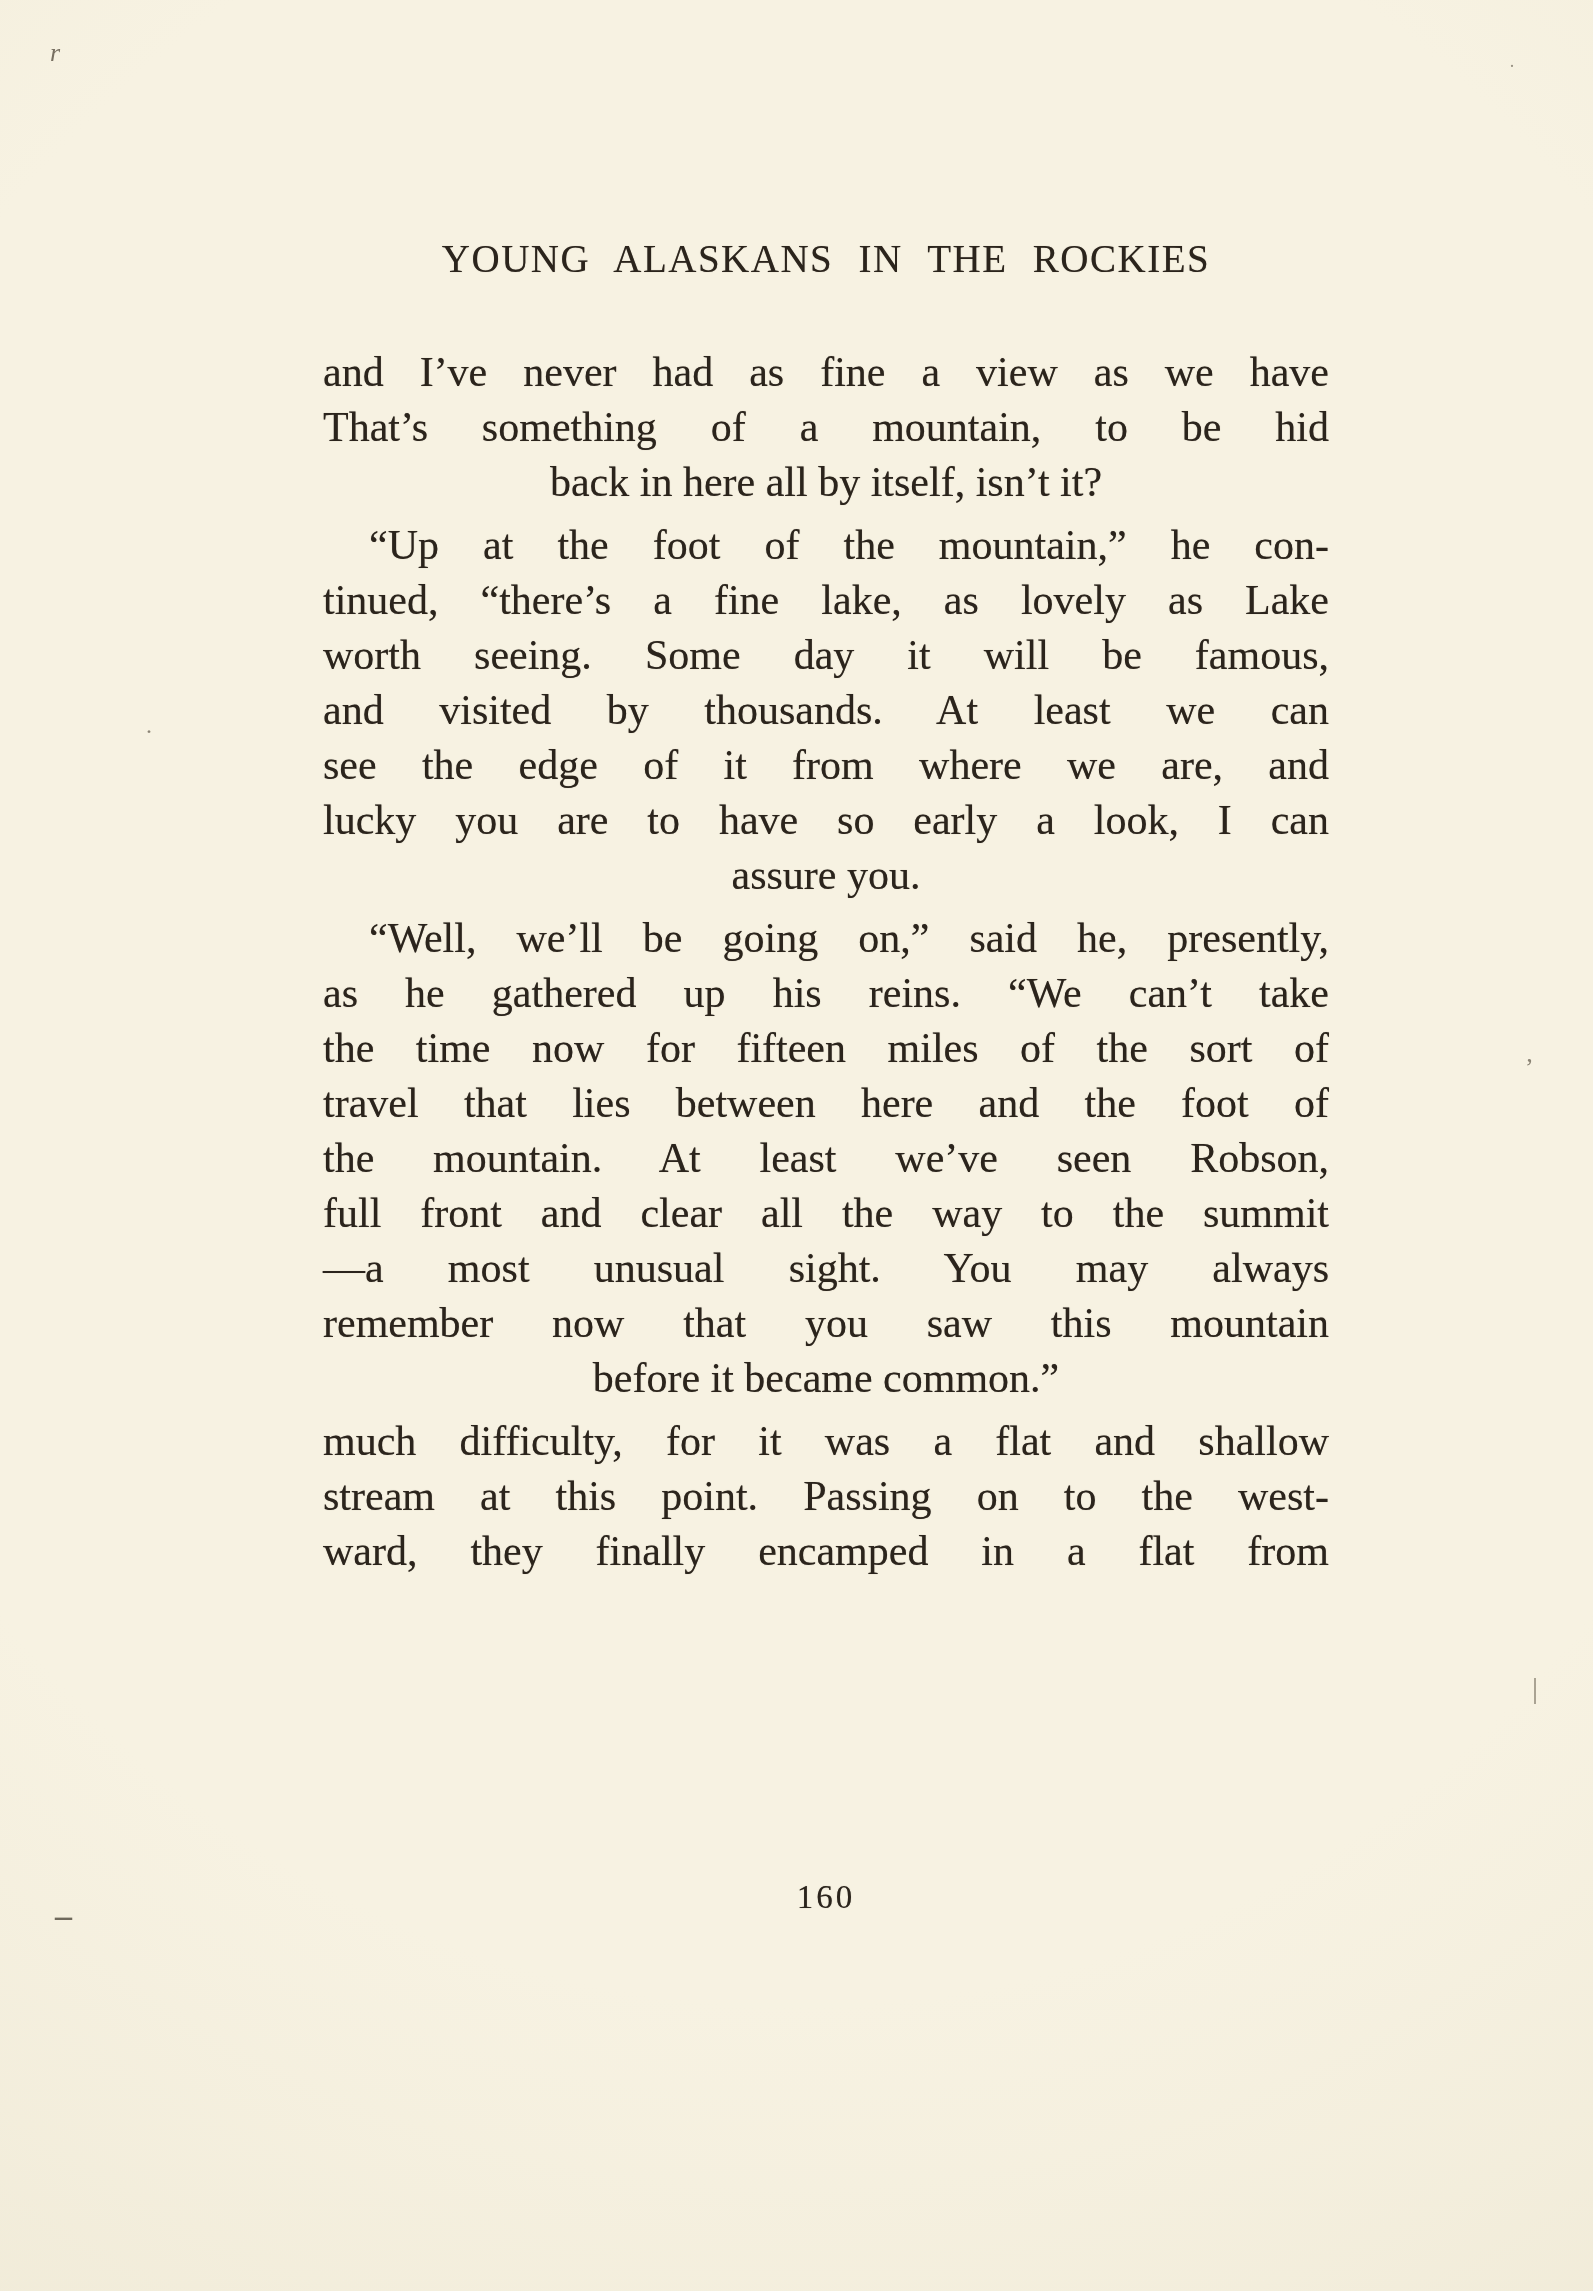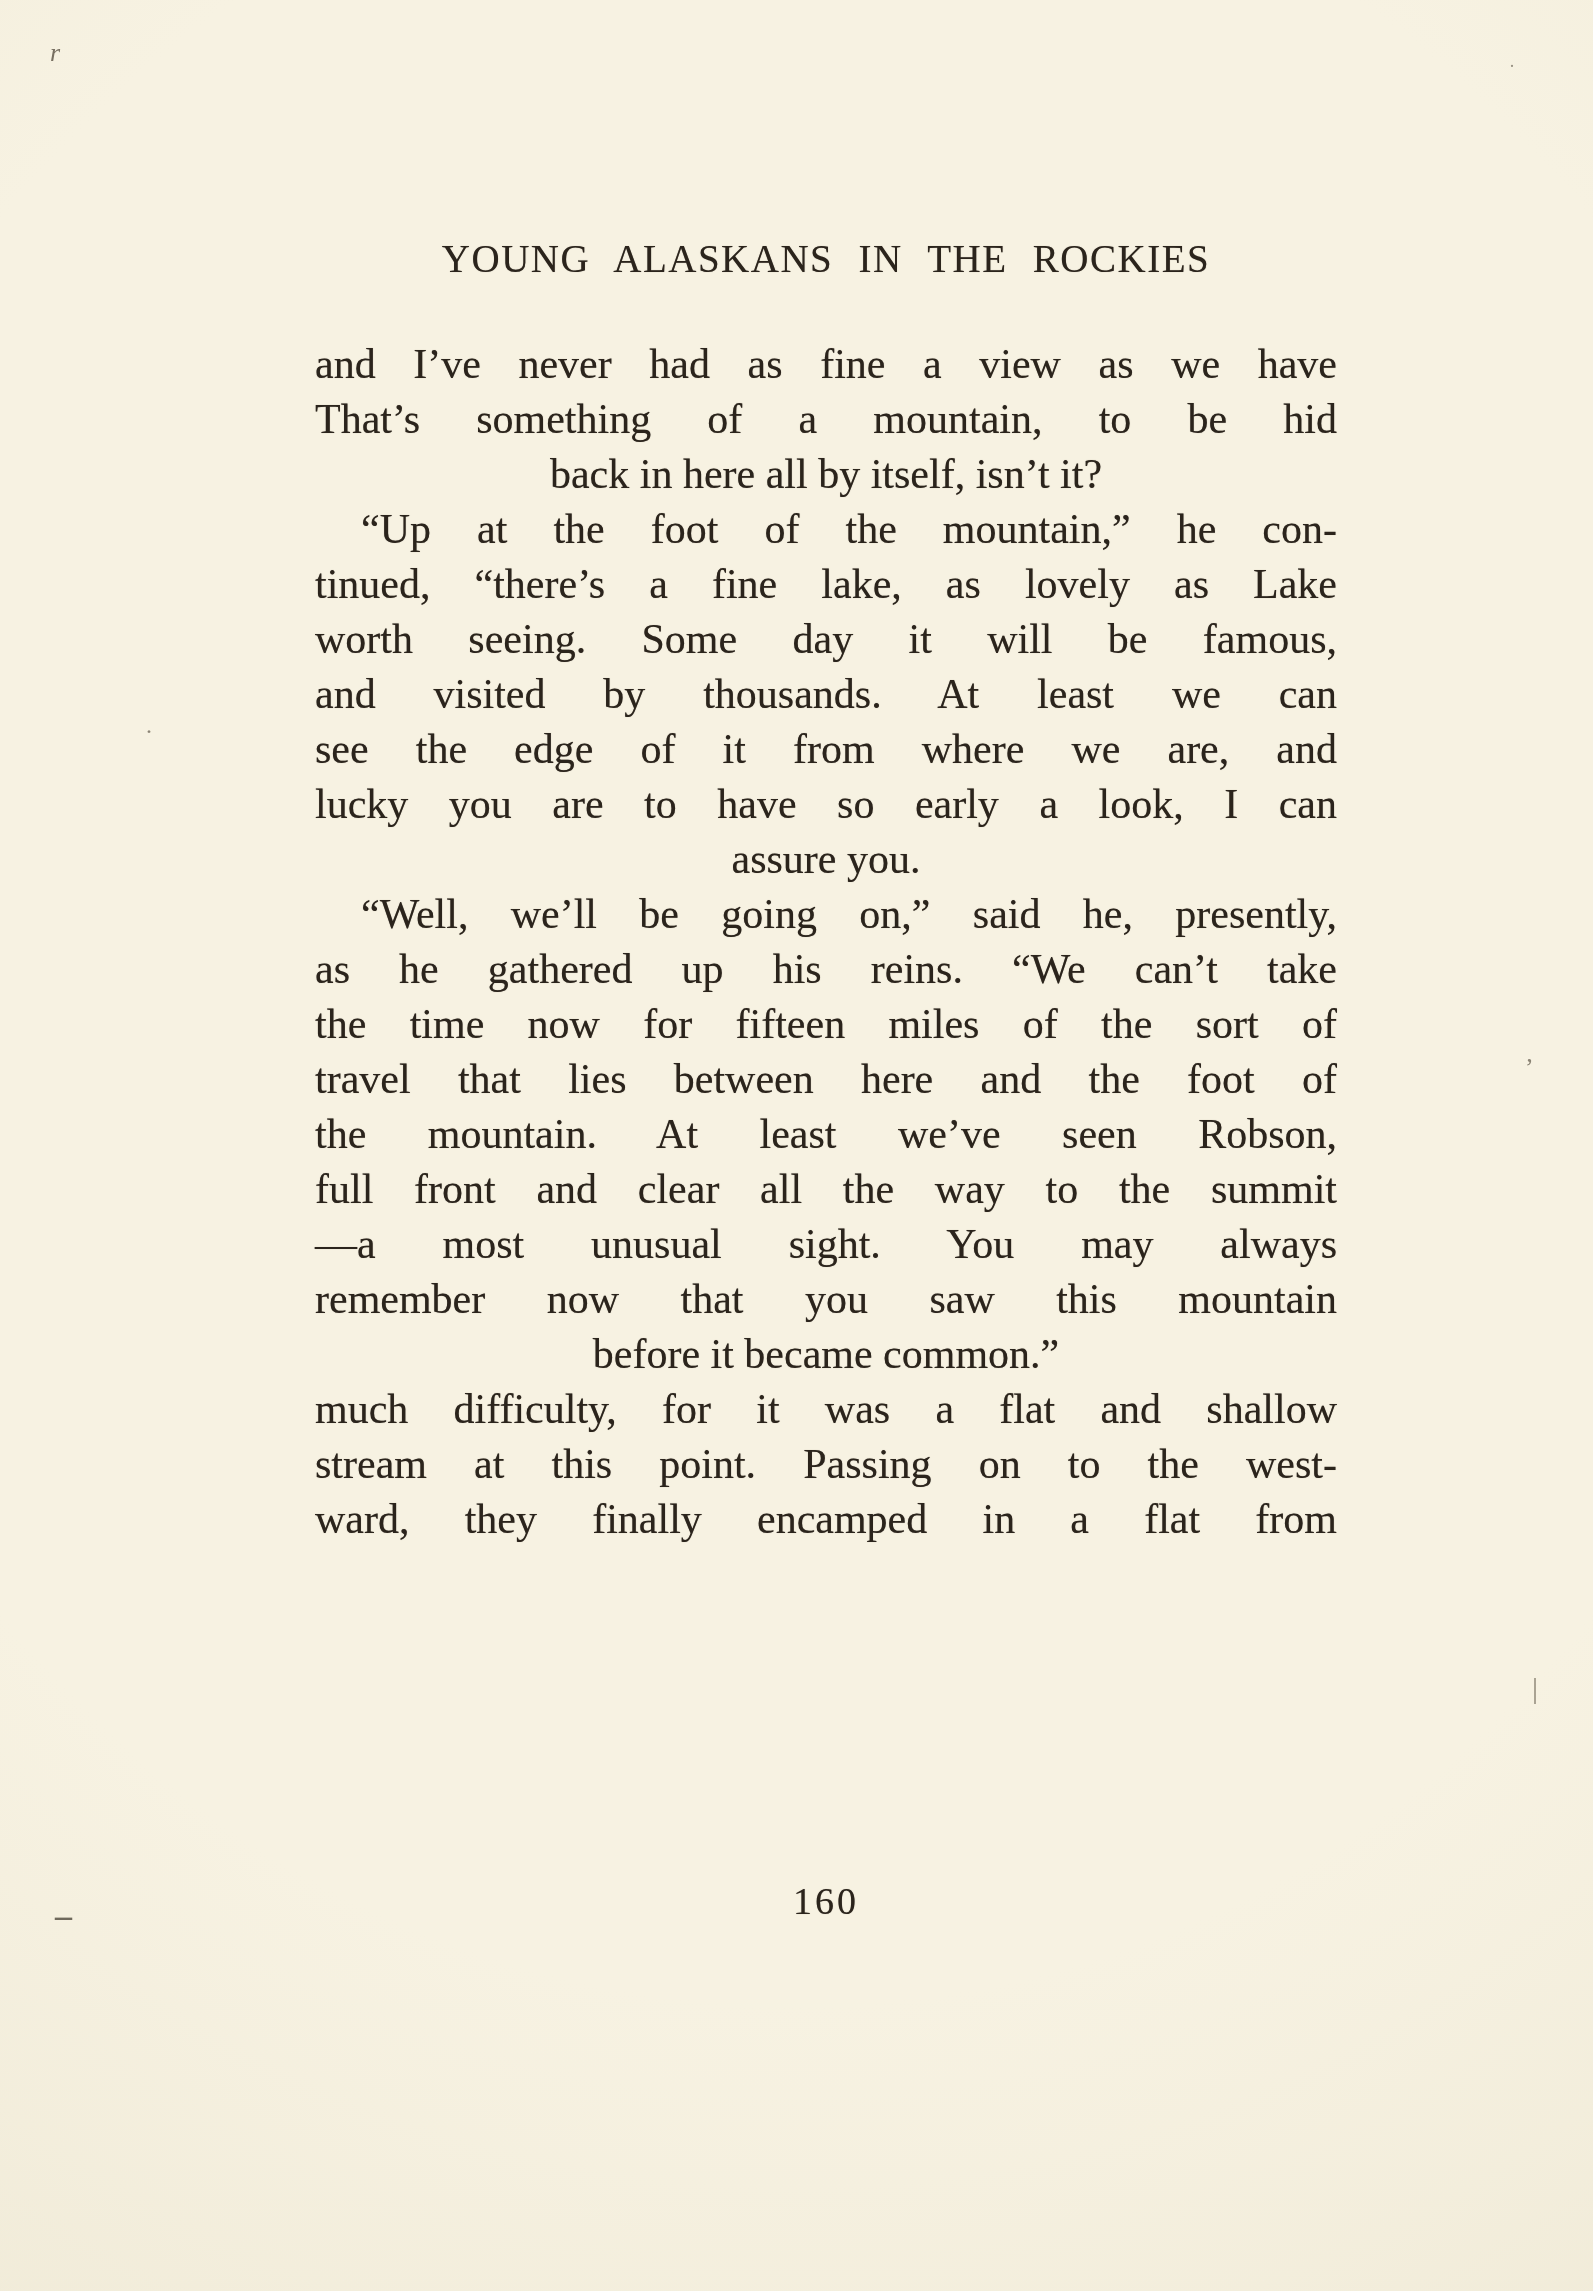--- a/index.html
+++ b/index.html
@@ -18,27 +18,27 @@
   .page{position:absolute;inset:0;}
   .running-head{
     position:absolute;left:315px;top:236px;width:1022px;
     font-size:39px;letter-spacing:1.5px;word-spacing:14px;
     text-align:center;white-space:nowrap;
   }
   .text-block{
     position:absolute;left:315px;top:337px;width:1022px;
     font-size:42px;line-height:55px;
   }
-  .para{margin:0;}
+  .para{margin:8px;}
   .line{text-align:center;}
   .line.j{text-align:justify;text-align-last:justify;}
   .line.indent{padding-left:46px;}
   .page-number{
     position:absolute;left:315px;top:1879px;width:1022px;
-    text-align:center;font-size:38px;letter-spacing:3px;
+    text-align:center;font-size:33px;letter-spacing:3px;
   }
   .mark{position:absolute;color:#776f61;text-shadow:none;line-height:1;}
   .mark-top-left{left:50px;top:40px;font-size:26px;font-style:italic;}
   .mark-top-right{left:1509px;top:57px;font-size:18px;color:#9a9384;}
   .mark-left{left:145px;top:719px;font-size:24px;color:#8b8475;}
   .mark-right-speck{left:1525px;top:1055px;font-size:26px;color:#8b8475;}
   .mark-right-bar{left:1532px;top:1673px;font-size:30px;color:#938c7c;}
   .mark-bottom-left{left:55px;top:1899px;font-size:34px;font-weight:bold;color:#6f695c;}
 </style>
 </head>

